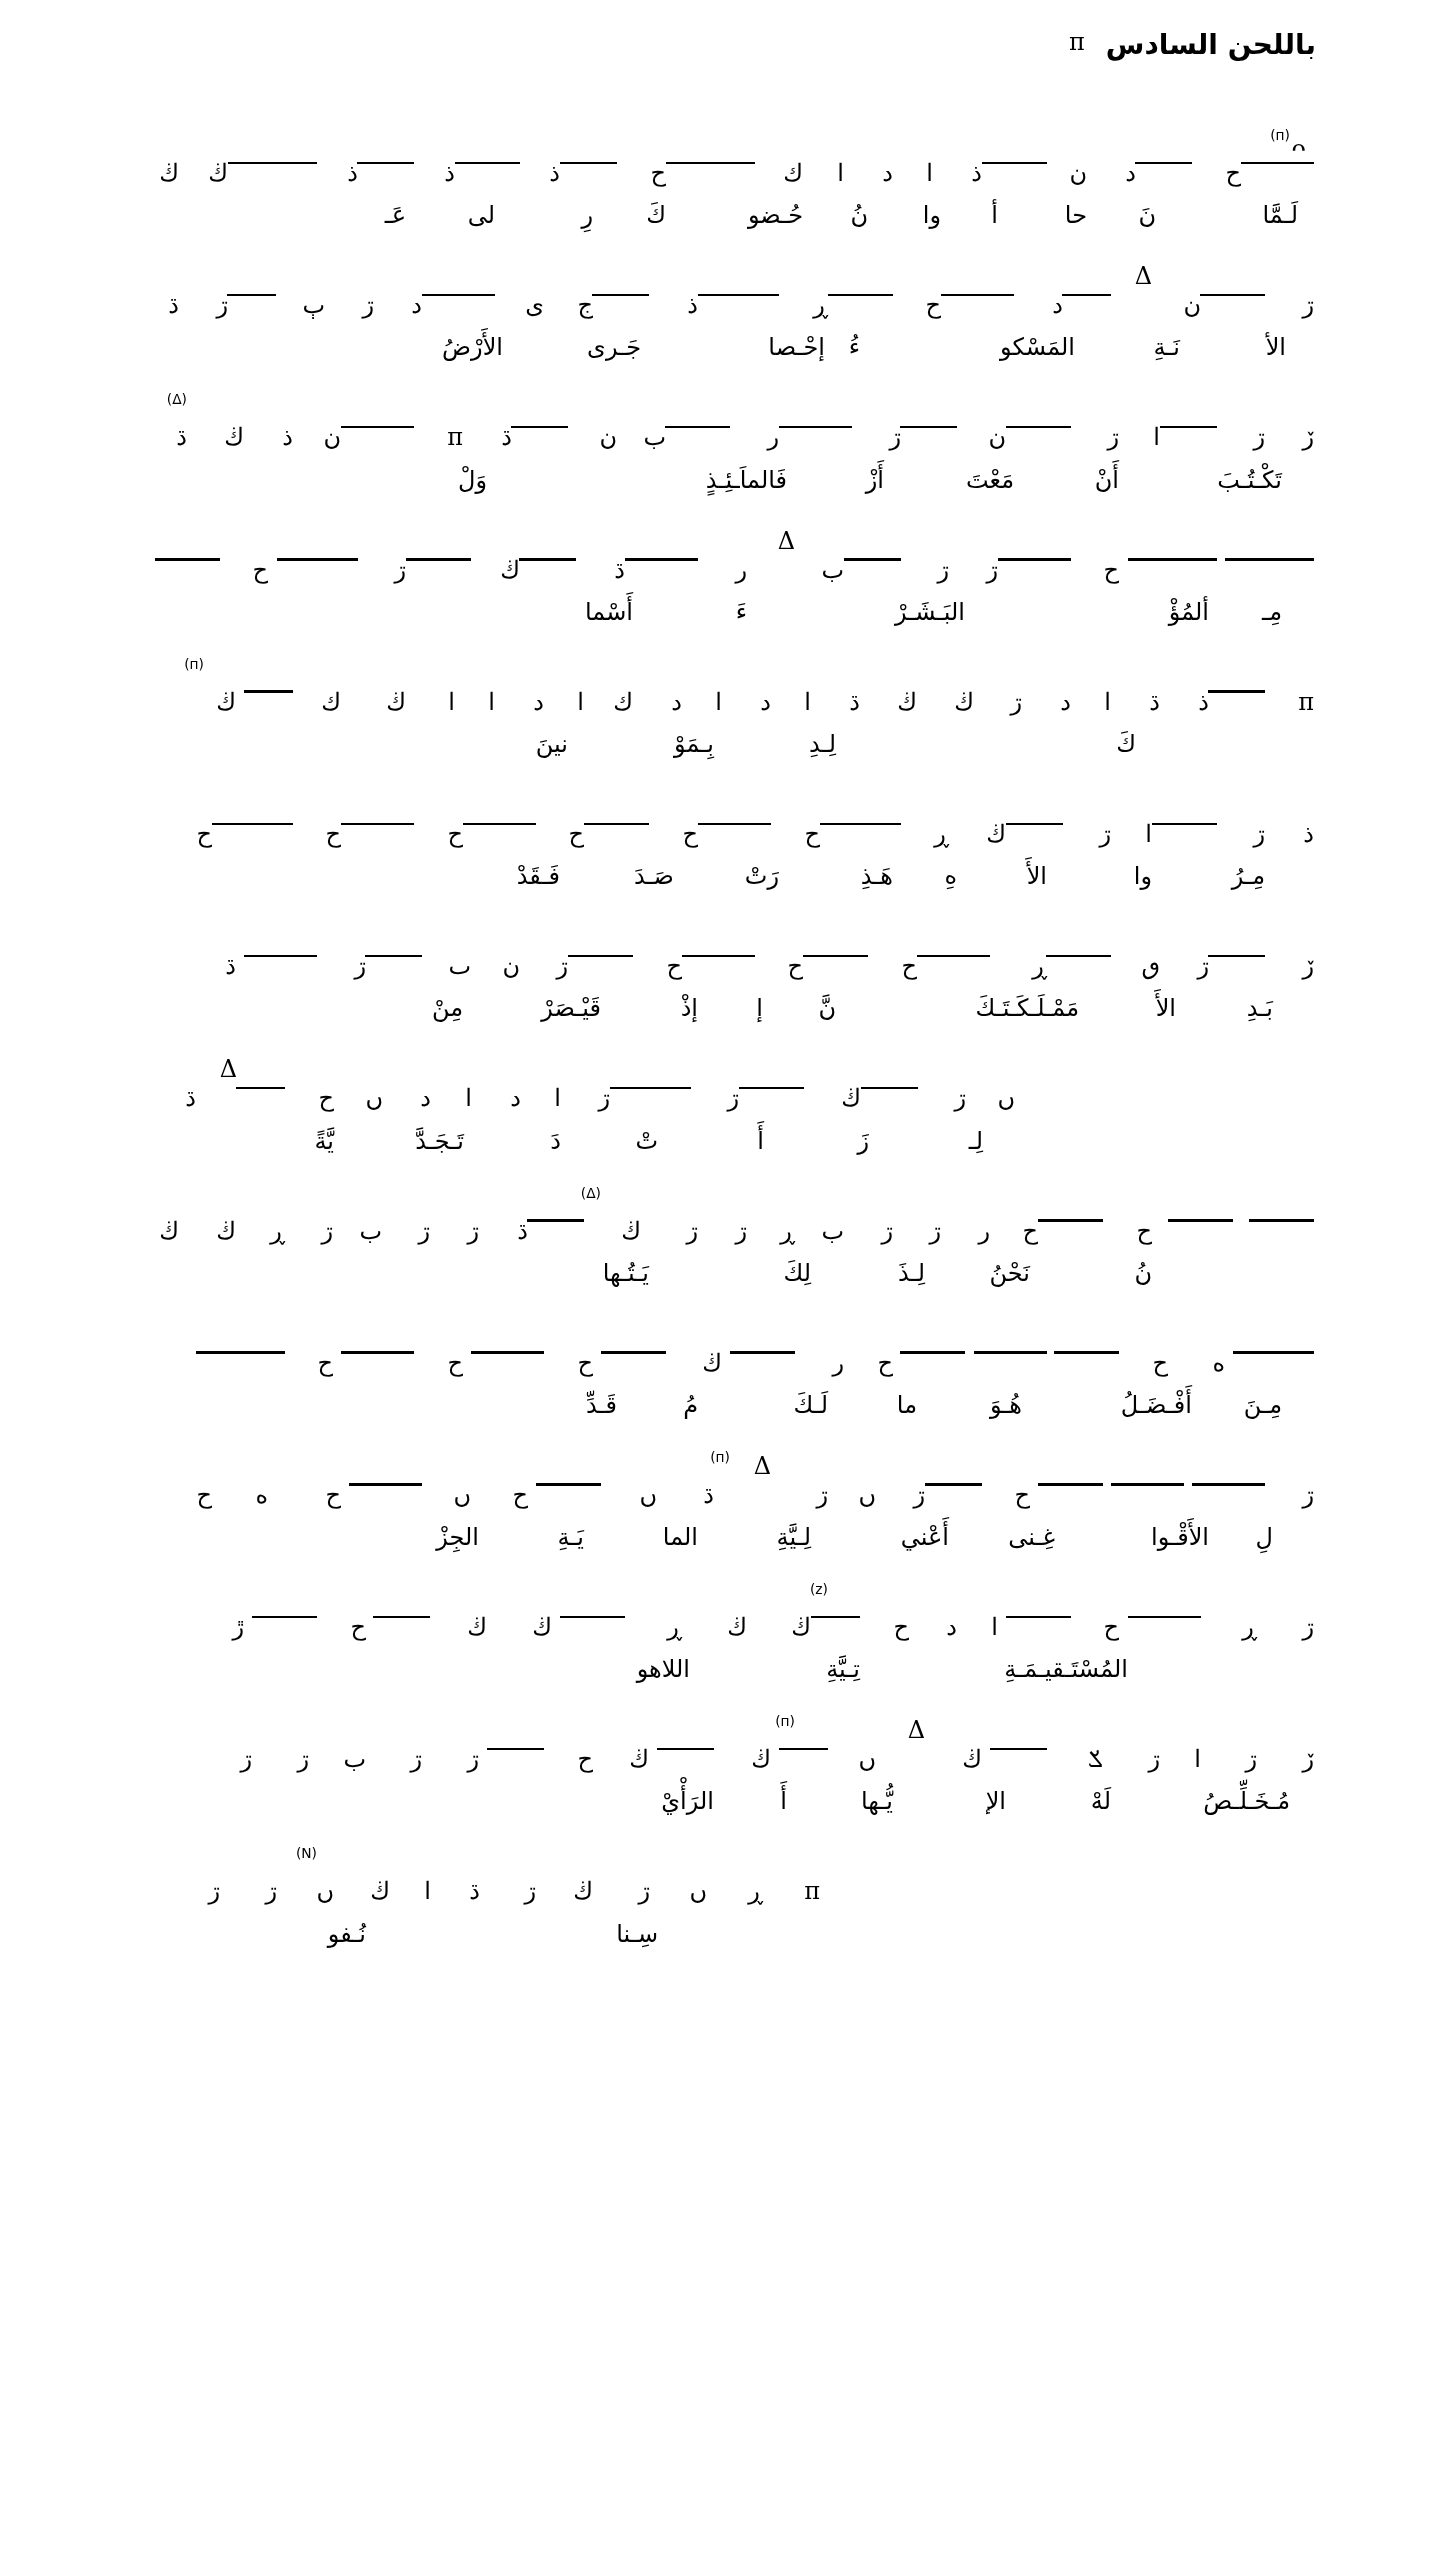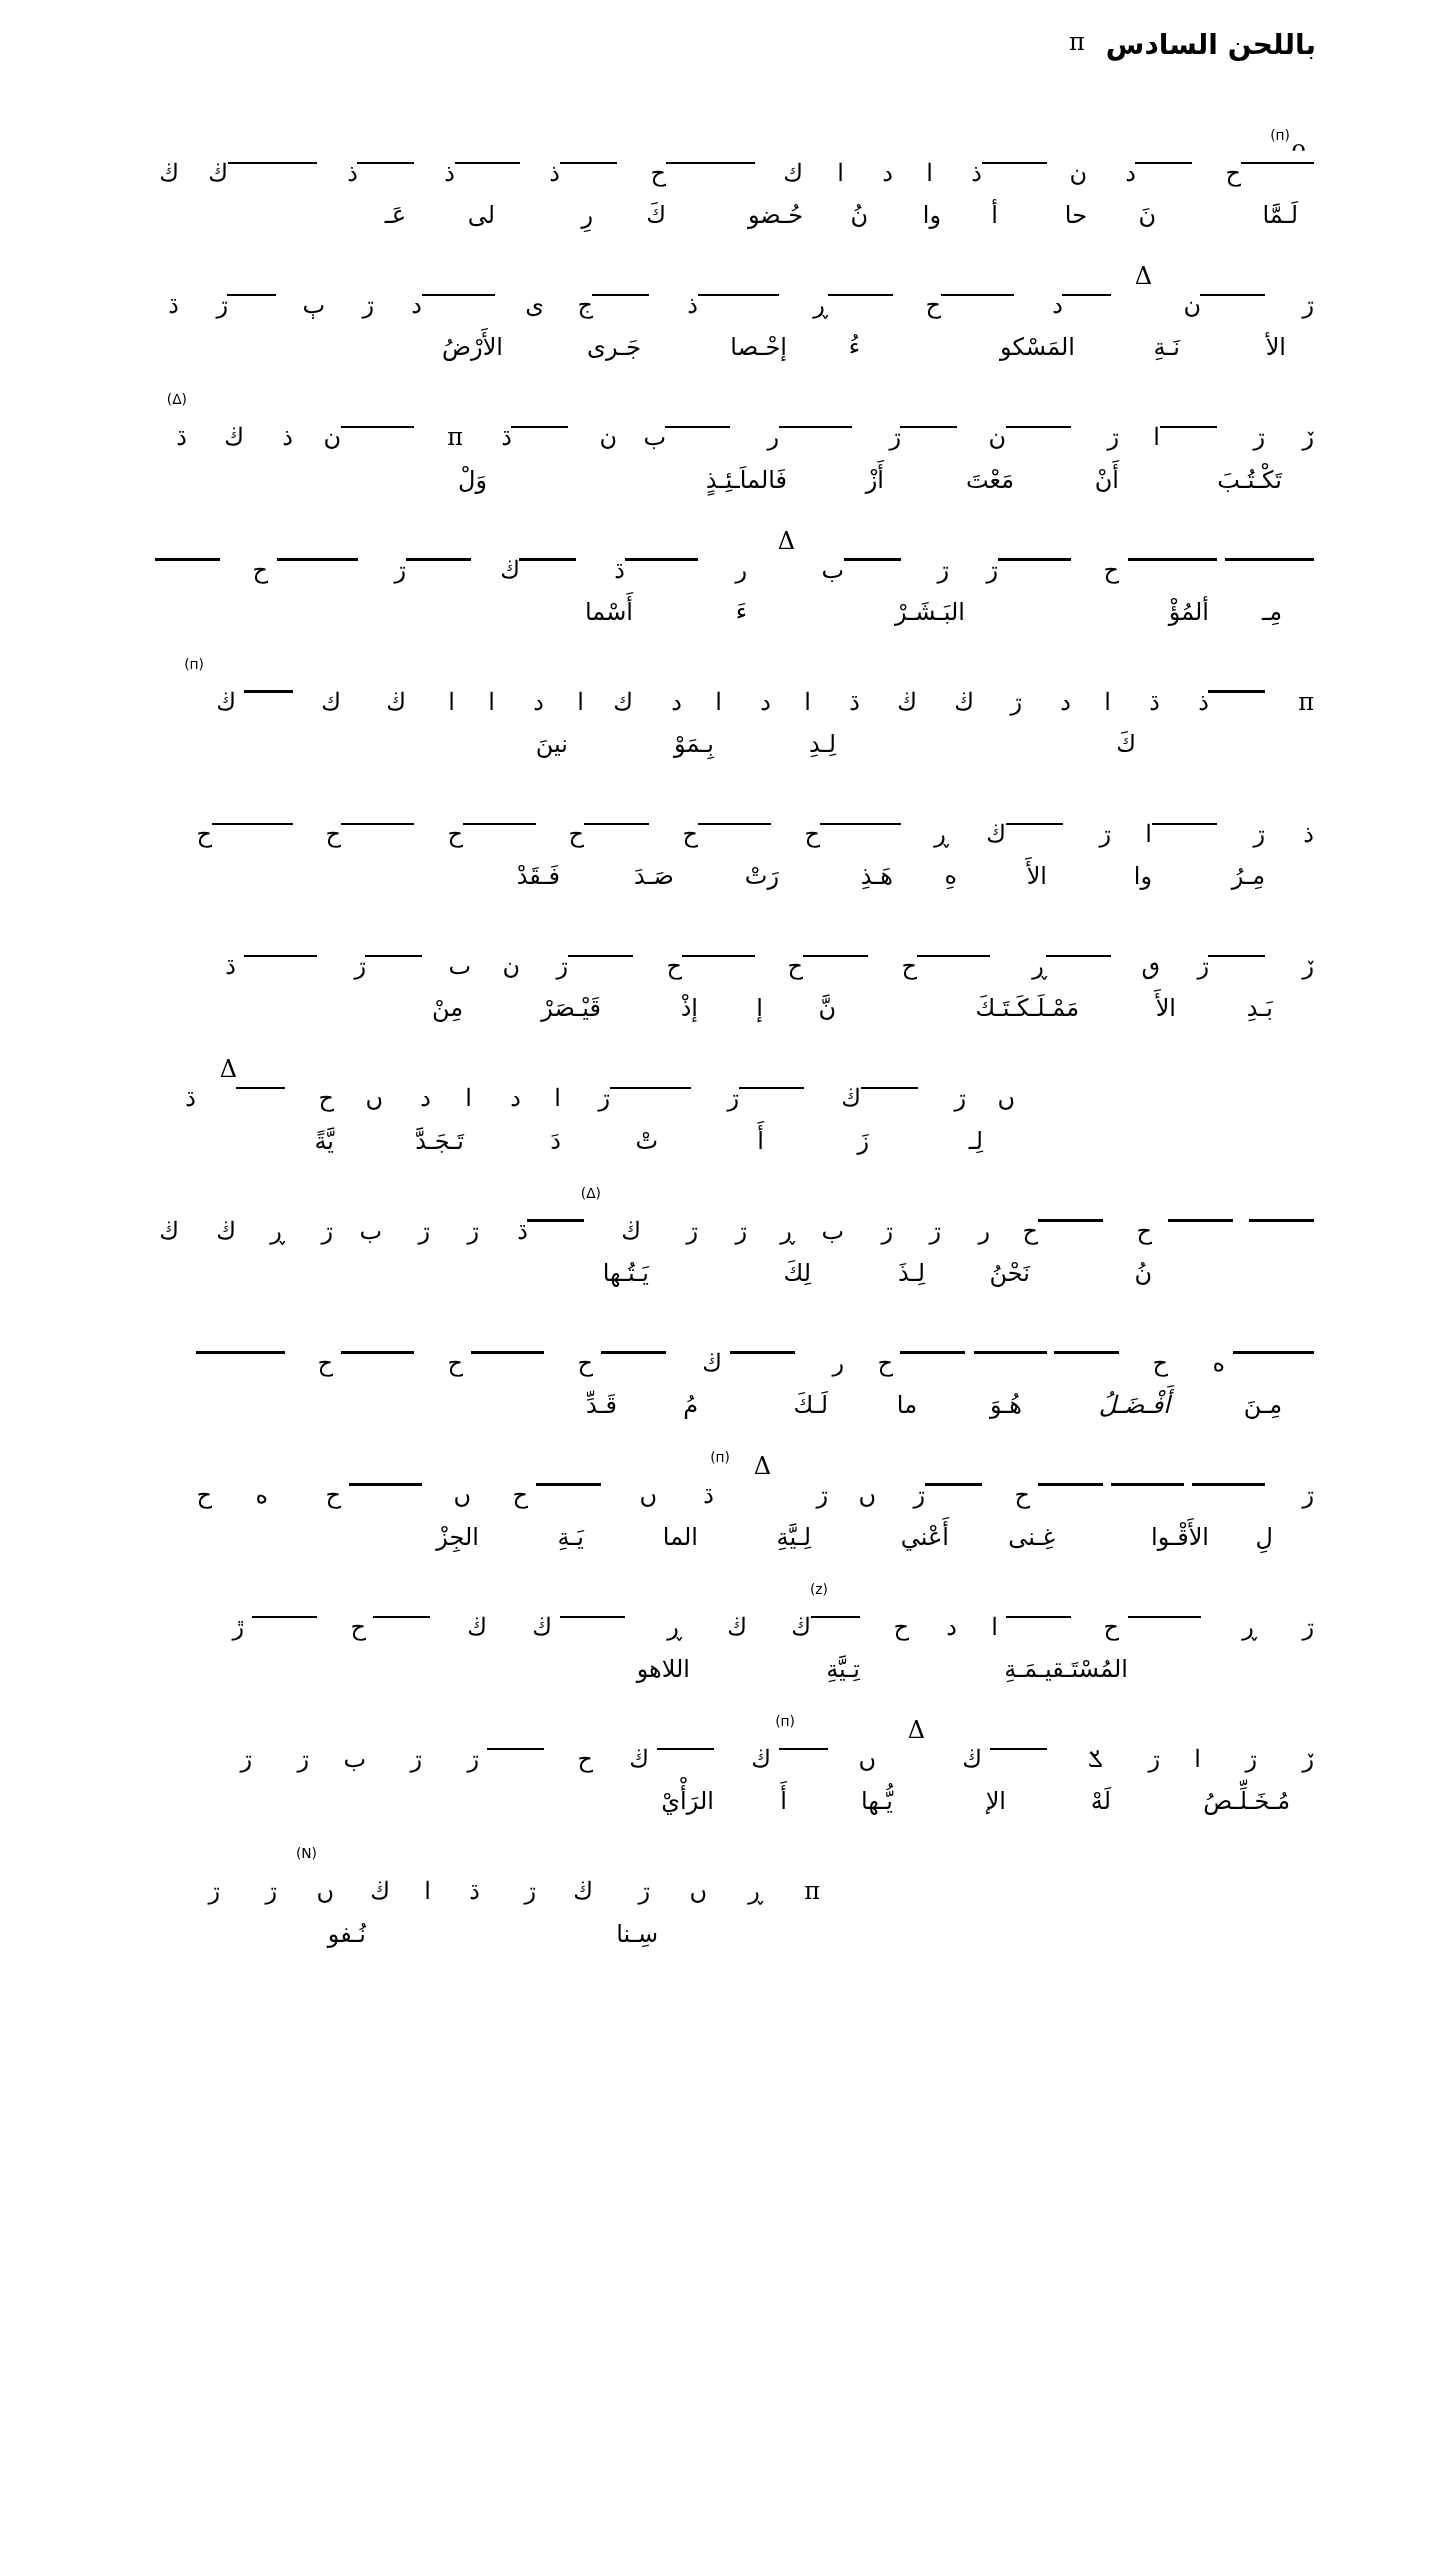--- a/index.html
+++ b/index.html
@@ -199,21 +199,21 @@
         <span class="neume" style="right:989px;"><span class="mark">ٻ</span></span>
         <span class="stroke" style="right:1038px; width:49px;"></span>
         <span class="neume" style="right:1086px;"><span class="mark">ڗ</span></span>
         <span class="neume" style="right:1135px;"><span class="mark">ڌ</span></span>
       </div>
       <div class="lyric-row">
         <span class="syll" style="right:28px;">الأ</span>
         <span class="syll" style="right:134px;">نَـةِ</span>
         <span class="syll" style="right:239px;">المَسْكو</span>
         <span class="syll" style="right:454px;">ءُ</span>
-        <span class="syll" style="right:527px;">إحْـصا</span>
+        <span class="syll" style="right:489px;">إحْـصا</span>
         <span class="syll" style="right:673px;">جَـرى</span>
         <span class="syll" style="right:811px;">الأَرْضُ</span>
       </div>
     </div>
 
     <div class="system">
       <div class="neume-row">
         <span class="sup-num" style="right:1127px;">(Δ)</span>
         <span class="neume" style="right:0px;"><span class="mark">ڒ</span></span>
         <span class="neume" style="right:49px;"><span class="mark">ڗ</span></span>
@@ -465,21 +465,21 @@
         <span class="stroke" style="right:648px; width:65px;"></span>
         <span class="neume" style="right:721px;"><span class="mark">ح</span></span>
         <span class="stroke" style="right:770px; width:73px;"></span>
         <span class="neume" style="right:851px;"><span class="mark">ح</span></span>
         <span class="stroke" style="right:900px; width:73px;"></span>
         <span class="neume" style="right:981px;"><span class="mark">ح</span></span>
         <span class="stroke" style="right:1029px; width:89px;"></span>
       </div>
       <div class="lyric-row">
         <span class="syll" style="right:32px;">مِـنَ</span>
-        <span class="syll" style="right:144px;font-style:italic;">أَفْـضَـلُ</span>
+        <span class="syll" style="right:122px;">أَفْـضَـلُ</span>
         <span class="syll" style="right:292px;">هُـوَ</span>
         <span class="syll" style="right:397px;">ما</span>
         <span class="syll" style="right:486px;">لَـكَ</span>
         <span class="syll" style="right:616px;">مُ</span>
         <span class="syll" style="right:697px;">قَـدِّ</span>
       </div>
     </div>
 
     <div class="system">
       <div class="neume-row">

